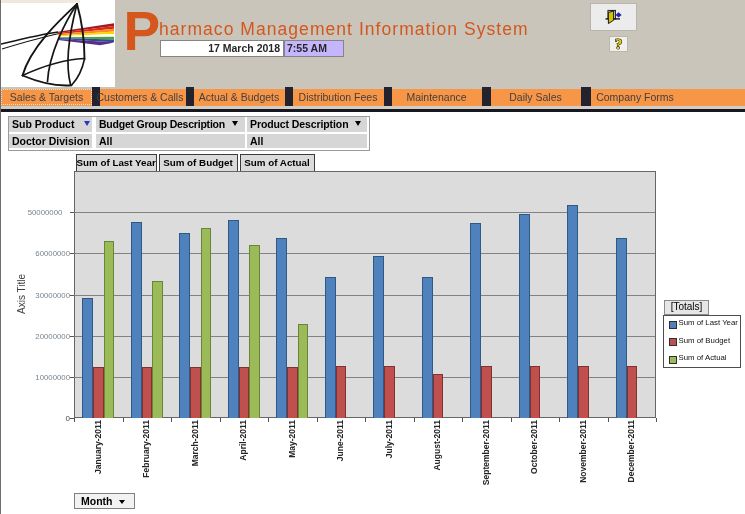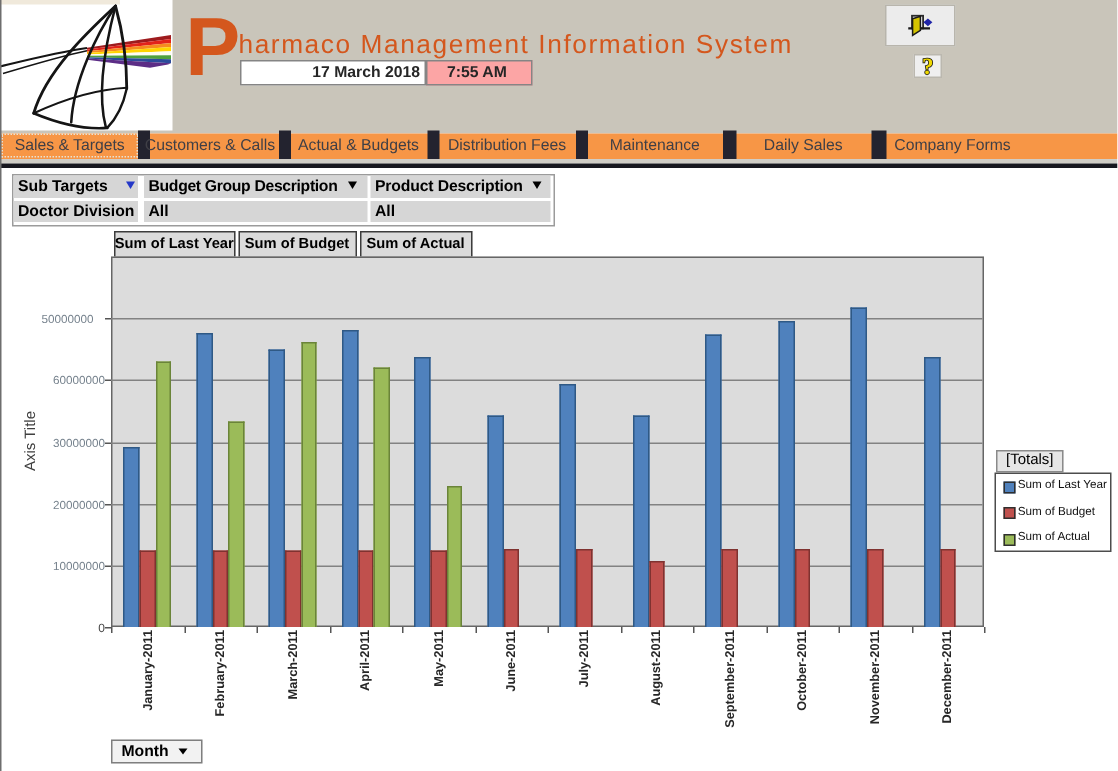--- a/index.html
+++ b/index.html
@@ -41,22 +41,22 @@
     <path d="M71.5,83.3 C78,76.5 82.5,66.5 84.5,57" stroke-width="1.6"></path>
   </g>
 </svg>
 </div>
 
 <div class="abs" style="left:123.5px;top:3.5px;font-size:55px;font-weight:700;color:#D4571D;line-height:1;">P</div>
 <div class="abs" style="left:159px;top:18.5px;font-size:17.5px;font-weight:400;color:#D4571D;letter-spacing:1.05px;">harmaco Management Information System</div>
 
 <div class="abs" style="left:160px;top:40px;width:119px;height:15px;background:#fff;border:1px solid #858585;
      font-size:10.5px;font-weight:700;color:#262626;text-align:right;line-height:15px;padding-right:3px;">17 March 2018</div>
-<div class="abs" style="left:284px;top:40px;width:56px;height:15px;background:#fca5a5;border:1px solid #858585;
-     font-size:10.5px;font-weight:700;color:#262626;text-align:left;line-height:15px;padding-left:13px;">7:55 AM</div>
+<div class="abs" style="left:284px;top:40px;width:56px;height:15px;background:#c4b5fd;border:1px solid #858585;
+     font-size:10.5px;font-weight:700;color:#262626;text-align:left;line-height:15px;padding-left:2px;">7:55 AM</div>
 
 <div class="abs" style="left:590px;top:3px;width:45px;height:26px;background:#ECECEC;border:1px solid #B8B5AC;">
 <svg width="45" height="26" viewBox="0 0 45 26">
   <rect x="17" y="6.5" width="7.4" height="8.4" fill="#F4F4F4" stroke="#2b2b2b" stroke-width="1.2"></rect>
   <path d="M14.5,14.9 L29,14.9" stroke="#1a1a1a" stroke-width="1.4"></path>
   <polygon points="17.4,8.5 22.6,6.9 22.6,16.2 17.4,19.6" fill="#D4C400" stroke="#1a1a1a" stroke-width="1"></polygon>
   <polygon points="24.6,10.9 27.6,8.3 30.6,10.9 27.6,13.5" fill="#2025A8"></polygon>
   </svg>
 </div>
 
@@ -90,21 +90,21 @@
 <div class="abs" style="left:8px;top:116px;width:360px;height:33px;background:#fff;border:1px solid #9B9B9B;"></div>
 
 <div class="abs" style="left:9px;top:117px;width:83px;height:14.5px;background:#D6D6D6;"></div>
 <div class="abs" style="left:95.5px;top:117px;width:149px;height:14.5px;background:#D6D6D6;"></div>
 <div class="abs" style="left:247px;top:117px;width:120px;height:14.5px;background:#D6D6D6;"></div>
 
 <div class="abs" style="left:9px;top:133.5px;width:83px;height:14.5px;background:#D6D6D6;"></div>
 <div class="abs" style="left:95.5px;top:133.5px;width:149px;height:14.5px;background:#D6D6D6;"></div>
 <div class="abs" style="left:247px;top:133.5px;width:120px;height:14.5px;background:#D6D6D6;"></div>
 
-<div class="abs" style="left:12px;top:117px;font-size:10.5px;font-weight:700;color:#000;line-height:15px;">Sub Targets</div>
+<div class="abs" style="left:12px;top:117px;font-size:10.5px;font-weight:700;color:#000;line-height:15px;">Sub Product</div>
 <div class="abs" style="left:83.5px;top:121px;width:0;height:0;border-left:3px solid transparent;border-right:3px solid transparent;border-top:5px solid #2438C8;"></div>
 <div class="abs" style="left:99px;top:117px;font-size:10.5px;font-weight:700;color:#000;line-height:15px;letter-spacing:-0.22px;">Budget Group Description</div>
 <div class="abs" style="left:232px;top:121px;width:0;height:0;border-left:3.5px solid transparent;border-right:3.5px solid transparent;border-top:5px solid #000;"></div>
 <div class="abs" style="left:250px;top:117px;font-size:10.5px;font-weight:700;color:#000;line-height:15px;letter-spacing:-0.1px;">Product Description</div>
 <div class="abs" style="left:355px;top:121px;width:0;height:0;border-left:3.5px solid transparent;border-right:3.5px solid transparent;border-top:5px solid #000;"></div>
 <div class="abs" style="left:12px;top:133.5px;font-size:10.5px;font-weight:700;color:#000;line-height:15px;">Doctor Division</div>
 <div class="abs" style="left:99px;top:133.5px;font-size:10.5px;font-weight:700;color:#000;line-height:15px;">All</div>
 <div class="abs" style="left:250px;top:133.5px;font-size:10.5px;font-weight:700;color:#000;line-height:15px;">All</div>
 
 <div class="abs" style="left:75.5px;top:154px;width:79px;height:15.5px;background:#DBDBDB;border:1px solid #3C3C3C;

